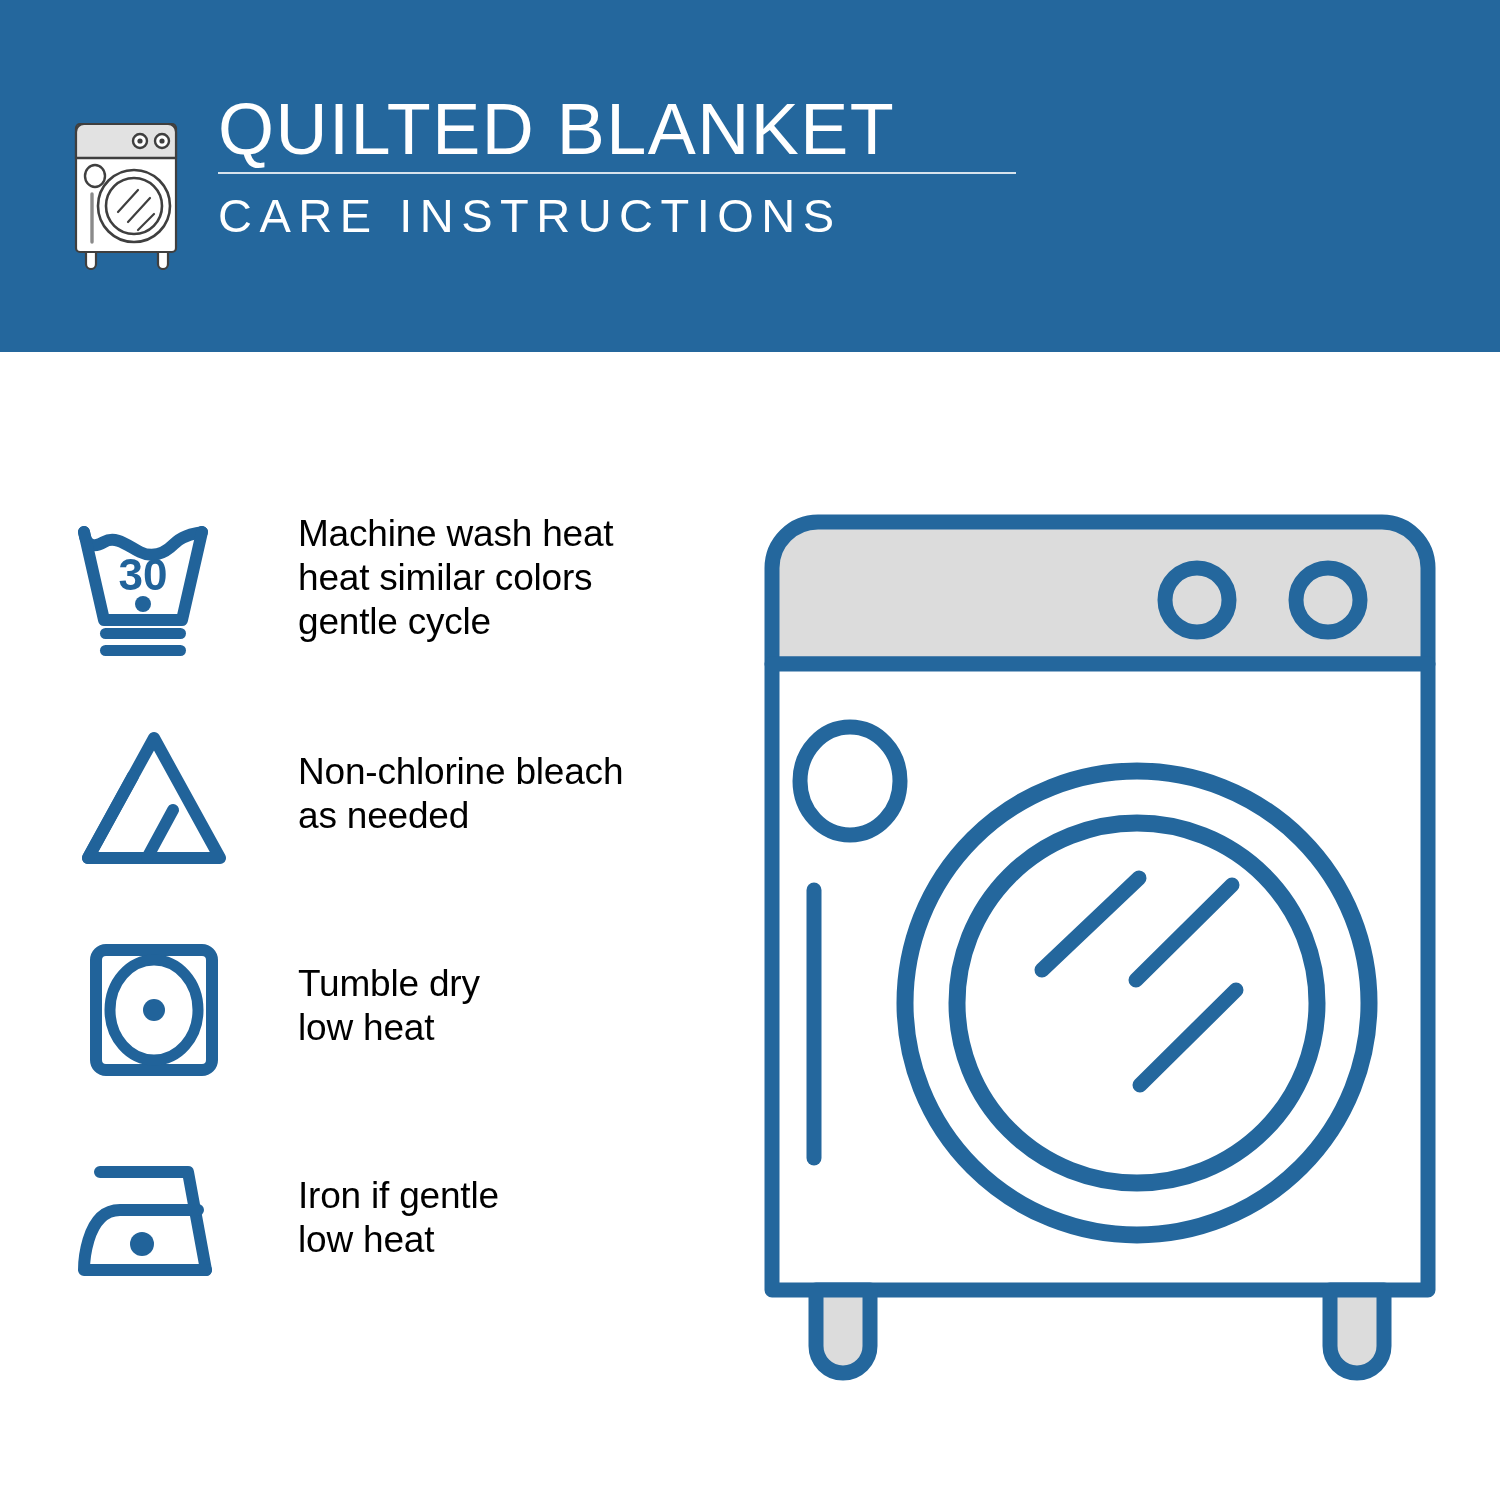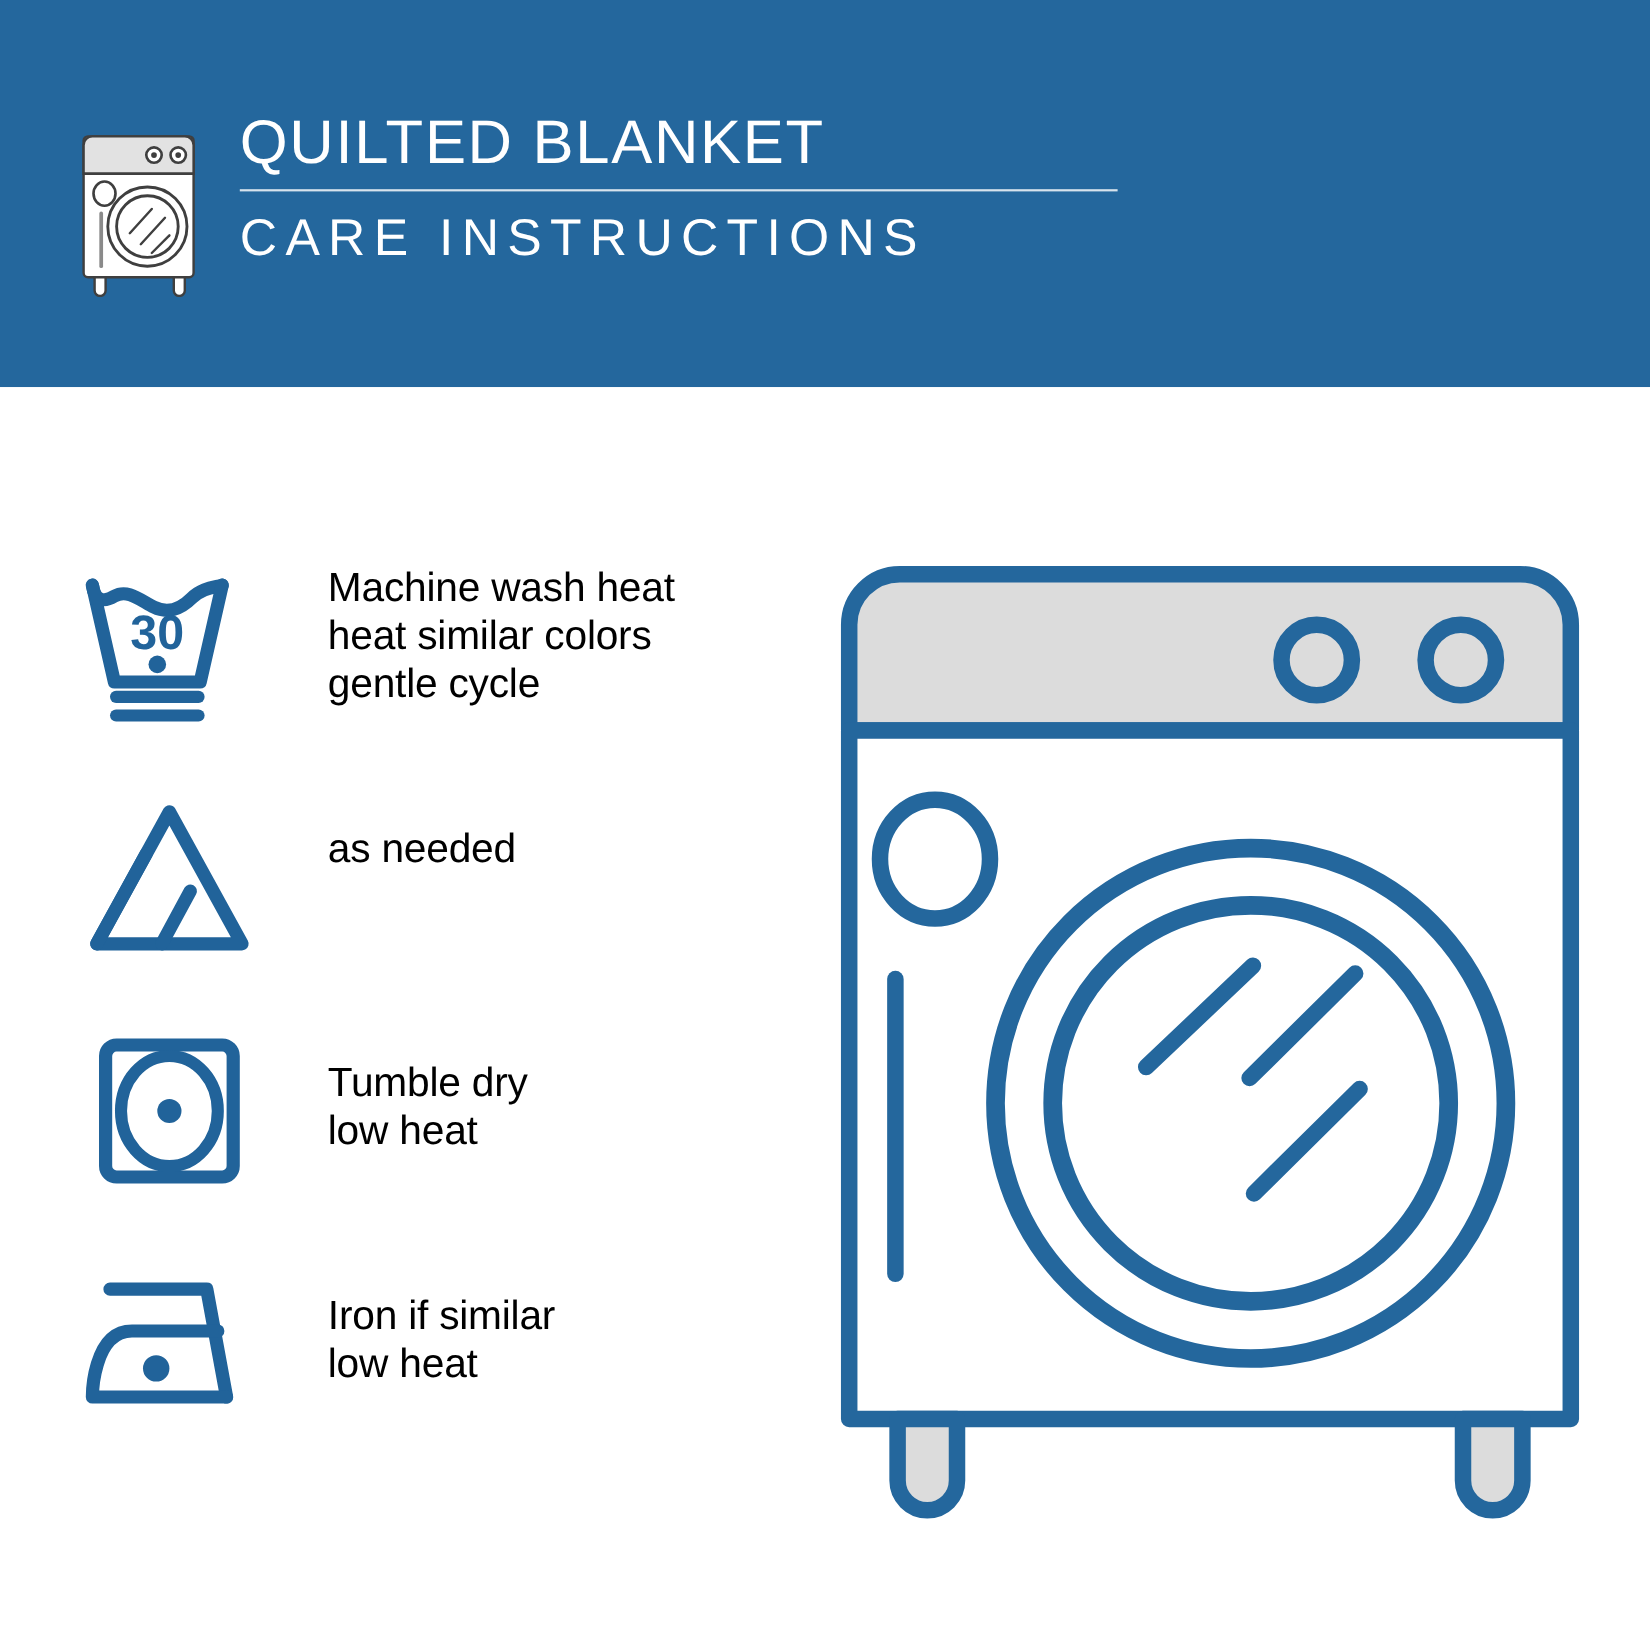--- a/index.html
+++ b/index.html
@@ -39,21 +39,21 @@
     flex: 0 0 128px;
     margin-top: 6px;
   }
   #header-text {
     margin-left: 28px;
     flex: 1 1 auto;
     padding-top: 2px;
   }
   #title-main {
     color: #ffffff;
-    font-size: 56px;
+    font-size: 72px;
     line-height: 62px;
     letter-spacing: 1.5px;
     font-weight: 300;
     white-space: nowrap;
   }
   #title-divider {
     height: 2px;
     background: rgba(255,255,255,0.82);
     margin: 12px 0 10px 0;
     width: 798px;
@@ -196,20 +196,21 @@
 
     <div class="care-row r2">
       <div class="care-symbol">
         <svg viewBox="0 0 168 148" width="168" height="148" aria-hidden="true">
           <path d="M84 14 L150 134 L18 134 Z" fill="none" stroke="#21639a" stroke-width="12" stroke-linejoin="round"></path>
           <line x1="63" y1="52" x2="18" y2="134" stroke="#21639a" stroke-width="12" stroke-linecap="round"></line>
           <line x1="103" y1="86" x2="77" y2="134" stroke="#21639a" stroke-width="12" stroke-linecap="round"></line>
         </svg>
       </div>
       <div class="care-text">
+        <span class="ln">Non-chlorine bleach</span>
         <span class="ln">as needed</span>
       </div>
     </div>
 
     <div class="care-row r3">
       <div class="care-symbol">
         <svg viewBox="0 0 168 148" width="168" height="148" aria-hidden="true">
           <rect x="26" y="14" width="116" height="120" rx="10" fill="none" stroke="#21639a" stroke-width="12"></rect>
           <ellipse cx="84" cy="74" rx="44" ry="50" fill="none" stroke="#21639a" stroke-width="11"></ellipse>
           <circle cx="84" cy="74" r="11" fill="#21639a"></circle>
@@ -225,21 +226,21 @@
       <div class="care-symbol">
         <svg viewBox="0 0 168 148" width="168" height="148" aria-hidden="true">
 
           <path d="M30 24 H118 L136 122" fill="none" stroke="#21639a" stroke-width="12" stroke-linecap="round" stroke-linejoin="round"></path>
 
           <path d="M136 122 H14 C14 122 14 62 50 62 H128" fill="none" stroke="#21639a" stroke-width="12" stroke-linecap="round" stroke-linejoin="round"></path>
           <circle cx="72" cy="96" r="12" fill="#21639a"></circle>
         </svg>
       </div>
       <div class="care-text">
-        <span class="ln">Iron if similar</span>
+        <span class="ln">Iron if gentle</span>
         <span class="ln">low heat</span>
       </div>
     </div>
 
   </div>
 
   <div id="machine-wrap">
     <svg viewBox="0 0 700 910" width="700" height="910" aria-hidden="true">
 
       <path d="M22 68 a46 46 0 0 1 46 -46 h564 a46 46 0 0 1 46 46 v96 h-656 z" fill="#dcdcdc" stroke="#24679d" stroke-width="15" stroke-linejoin="round"></path>

